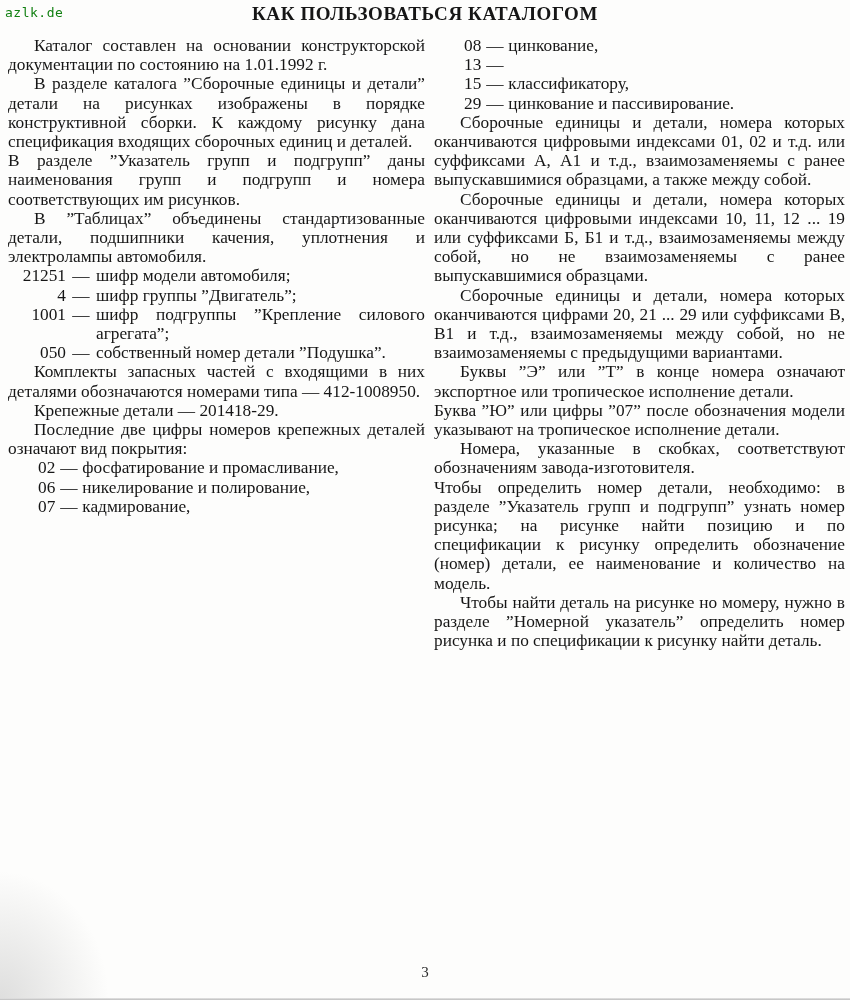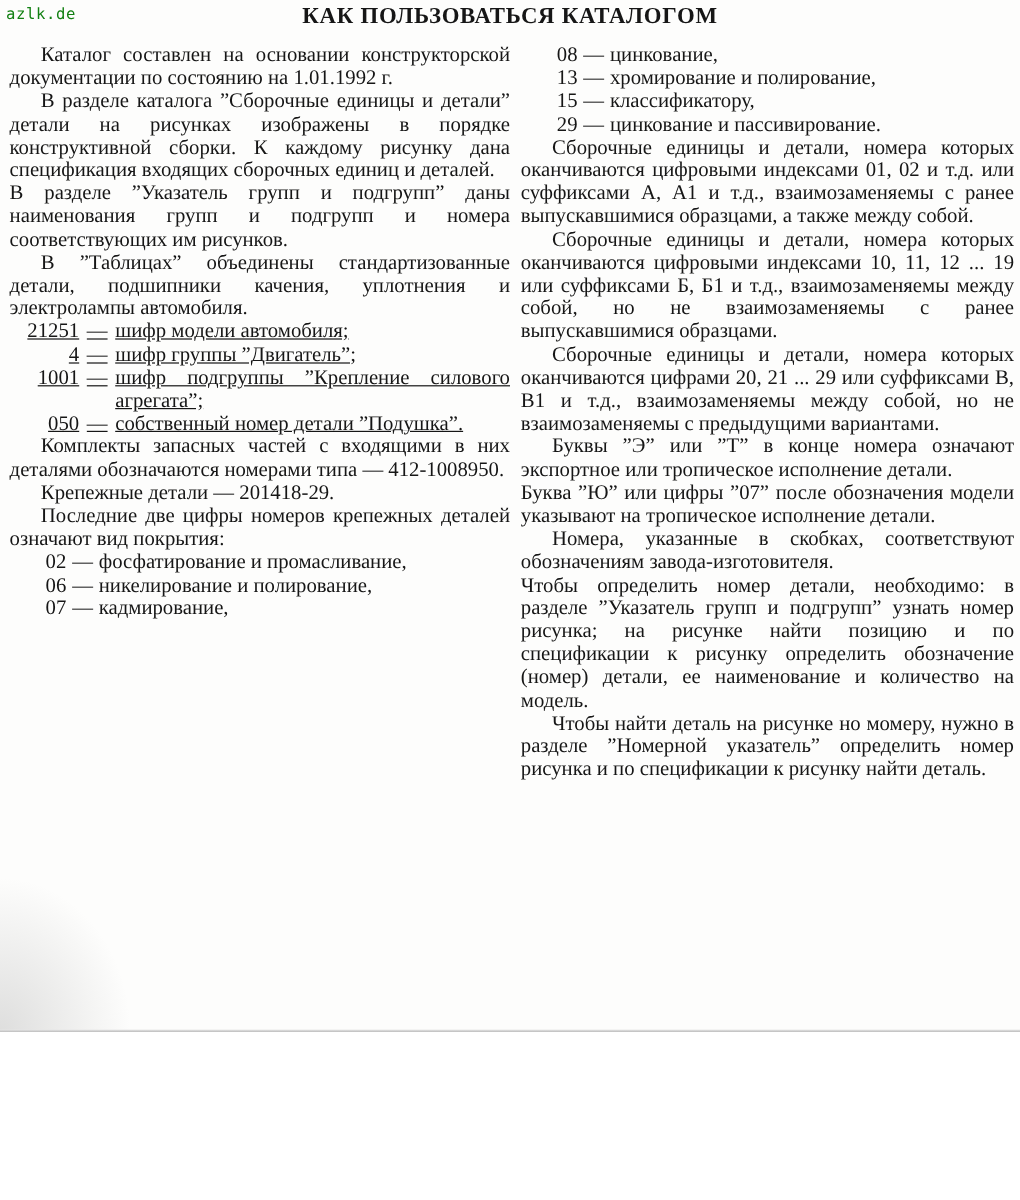--- a/index.html
+++ b/index.html
@@ -1,19 +1,19 @@
 <!DOCTYPE html>
 <html lang="ru"><head>
 <meta charset="utf-8">
 <style>
   html, body { margin: 0; padding: 0; background: #ffffff; }
   .page {
     position: relative;
     width: 850px;
-    height: 860px;
+    height: 1000px;
     background: #fdfdfc;
     font-family: "Liberation Serif", serif;
     color: #161616;
     overflow: hidden;
   }
   .watermark {
     position: absolute;
     top: 5px;
     left: 5px;
     font-family: "DejaVu Sans Mono", monospace;
@@ -43,21 +43,21 @@
     font-size: 17.3px;
     line-height: 19.2px;
     text-align: justify;
   }
   .col-left  { width: 417px; }
   .col-right { width: 411px; }
   .col p { margin: 0; }
   .ind { text-indent: 26px; }
 
   
-  .code-item { display: flex; text-decoration: underline; }
+  .code-item { display: flex; }
   .code-num  { flex: 0 0 58px; text-align: right; white-space: nowrap; }
   .code-dash { flex: 0 0 30px; text-align: center; }
   .code-text { flex: 1 1 auto; text-align: justify; }
 
   
   .coat-item { display: flex; padding-left: 30px; }
   .coat-num  { flex: 0 0 auto; white-space: nowrap; }
   .coat-dash { flex: 0 0 27px; text-align: center; }
   .coat-text { flex: 0 1 auto; text-align: left; }
 
@@ -155,21 +155,20 @@
 
       <div>
         <div class="coat-item">
           <span class="coat-num">08</span>
           <span class="coat-dash">—</span>
           <span class="coat-text">цинкование,</span>
         </div>
         <div class="coat-item">
           <span class="coat-num">13</span>
           <span class="coat-dash">—</span>
-          <span class="coat-text">хромирование и полирование,</span>
         </div>
         <div class="coat-item">
           <span class="coat-num">15</span>
           <span class="coat-dash">—</span>
           <span class="coat-text">классификатору,</span>
         </div>
         <div class="coat-item">
           <span class="coat-num">29</span>
           <span class="coat-dash">—</span>
           <span class="coat-text">цинкование и пассивирование.</span>

